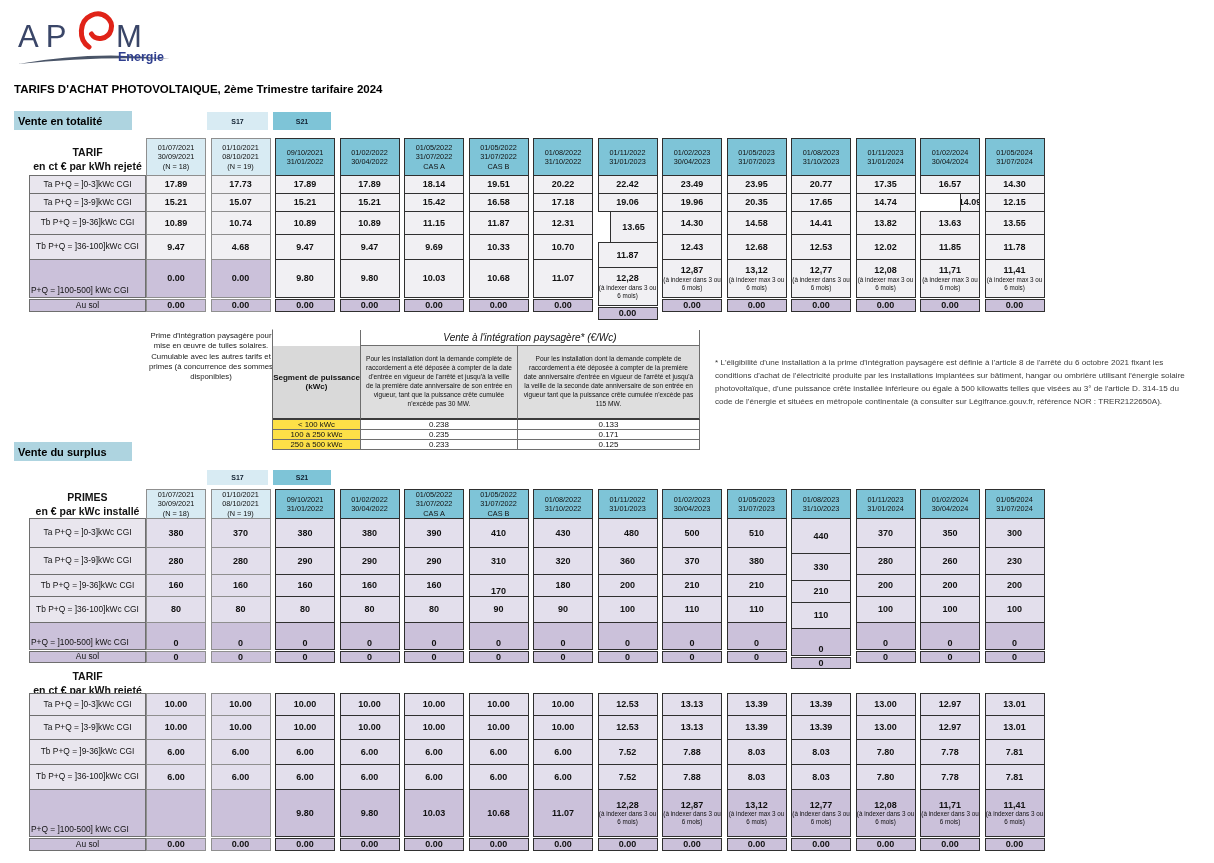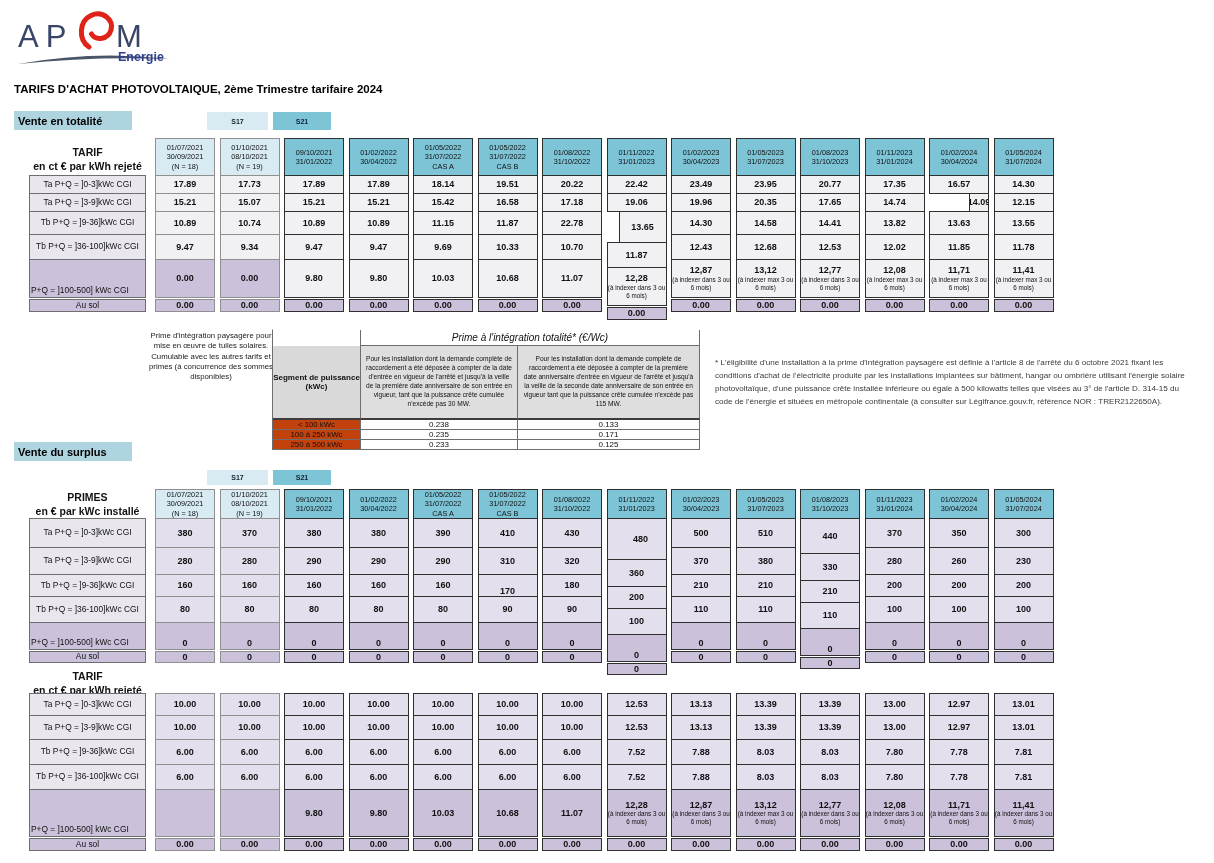--- a/index.html
+++ b/index.html
@@ -14,21 +14,21 @@
              font-weight:bold;font-size:11px;display:flex;align-items:center;padding-left:4px;
              box-sizing:border-box;color:#000;}
   
   .chip{position:absolute;display:flex;align-items:center;justify-content:center;
         font-size:7px;font-weight:bold;color:#102030;}
   .chip.pale{background:var(--pale);}
   .chip.teal{background:var(--teal);}
   
   .ttable{position:absolute;left:14px;display:flex;}
   .col{display:flex;flex-direction:column;}
-  .col.labels{width:117px;margin-right:9px;padding-left:15px;}
+  .col.labels{width:117px;padding-left:15px;}
   .col.vals{width:60px;margin-right:4.5px;--bc:#2f2f2f;}
   .col.vals.pale{--bc:#8f8f8f;}
   .hdr-space{box-sizing:border-box;}
   .tbl-title{font-weight:bold;font-size:10.5px;line-height:1.3;text-align:center;padding-top:2px;}
   #table-totalite .tbl-title{padding-top:8px;}
   .lbl{box-sizing:border-box;border:1px solid #6e6e6e;background:var(--labelbg);font-size:8.4px;
        display:flex;align-items:center;justify-content:center;text-align:center;line-height:1.1;
        margin-top:-1px;padding:1px 2px;}
   .lbl.purple{background:var(--purple);}
   .lbl.bottomleft{align-items:flex-end;justify-content:flex-start;text-align:left;padding:1px 1px 2px 1px;}
@@ -51,21 +51,21 @@
   .prime-table{position:absolute;left:272px;top:329px;width:427px;display:grid;
                grid-template-columns:88px 157px 182px;box-sizing:border-box;
                border-left:1px solid #6e6e6e;border-top:1px solid #fff;font-size:8px;}
   .pt-cell{box-sizing:border-box;border-right:1px solid #6e6e6e;border-bottom:1px solid #6e6e6e;
            display:flex;align-items:center;justify-content:center;text-align:center;background:#fff;}
   .pt-corner{height:16px;border-right:1px solid #6e6e6e;border-bottom:none;background:#fff;}
   .pt-title{grid-column:2/4;height:16px;font-style:italic;font-size:10px;border-bottom:1px solid #6e6e6e;}
   .pt-seg-hdr{height:74px;background:#d9d9d9;font-weight:bold;font-size:8px;border-bottom:2px solid #3c3c3c;}
   .pt-hdr{height:74px;background:#dedede;font-size:6.6px;line-height:1.35;padding:2px 5px;
           border-bottom:2px solid #3c3c3c;}
-  .pt-seg{height:10px;background:#c2410c;font-size:7.8px;}
+  .pt-seg{height:10px;background:#fde047;font-size:7.8px;}
   .pt-val{height:10px;background:#fff;font-size:8px;}
   .footnote{position:absolute;left:715px;top:356px;width:480px;font-size:8.1px;line-height:1.62;
             color:#3a3a3a;}
 </style>
 </head>
 <body>
 
 <div class="page" style="--teal: #7ec4d7; --pale: #d8ebf3; --section: #aed4e0; --labelbg: #e9e6ee; --plain: #f1f0f3; --lav: #e3dfec; --purple: #cbc1da; --brand_navy: #3a4668; --brand_red: #e02318; --brand_blue: #2f3f8f;">
 
   <div class="logo">
@@ -133,21 +133,21 @@
         <div class="cell plain" style="height: 19px;">
           <div class="num">17.73</div>
         </div>
         <div class="cell plain" style="height: 19px;">
           <div class="num">15.07</div>
         </div>
         <div class="cell plain" style="height: 24px;">
           <div class="num">10.74</div>
         </div>
         <div class="cell plain" style="height: 26px;">
-          <div class="num">9.34</div>
+          <div class="num">4.68</div>
         </div>
         <div class="cell purple" style="height: 39px;">
           <div class="num">0.00</div>
         </div>
         <div class="cell purple gap" style="height: 13px;">
           <div class="num">0.00</div>
         </div>
       </div>
       <div class="col vals teal">
         <div class="hdr-cell" style="height: 38px;">
@@ -252,21 +252,21 @@
           <div>01/08/2022</div>
           <div>31/10/2022</div>
         </div>
         <div class="cell plain" style="height: 19px;">
           <div class="num">20.22</div>
         </div>
         <div class="cell plain" style="height: 19px; text-align: center;">
           <div class="num">17.18</div>
         </div>
         <div class="cell plain" style="height: 24px;">
-          <div class="num">22.78</div>
+          <div class="num">12.31</div>
         </div>
         <div class="cell plain" style="height: 26px;">
           <div class="num">10.70</div>
         </div>
         <div class="cell plain" style="height: 39px;">
           <div class="num">11.07</div>
         </div>
         <div class="cell purple gap" style="height: 13px;">
           <div class="num">0.00</div>
         </div>
@@ -445,21 +445,21 @@
         <div class="cell purple gap" style="height: 13px;">
           <div class="num">0.00</div>
         </div>
       </div>
     </div>
 
   <div class="left-note">Prime d'intégration paysagère pour mise en œuvre de tuiles solaires. Cumulable avec les autres tarifs et primes (à concurrence des sommes disponibles)</div>
 
   <div class="prime-table">
     <div class="pt-cell pt-corner"></div>
-    <div class="pt-cell pt-title">Prime à l'intégration totalité* (€/Wc)</div>
+    <div class="pt-cell pt-title">Vente à l'intégration paysagère* (€/Wc)</div>
     <div class="pt-cell pt-seg-hdr">Segment de puissance (kWc)</div>
     <div class="pt-cell pt-hdr">Pour les installation dont la demande complète de raccordement a été déposée à compter de la date d'entrée en vigueur de l'arrêté et jusqu'à la veille de la première date anniversaire de son entrée en vigueur, tant que la puissance crête cumulée n'excède pas 30 MW.</div>
     <div class="pt-cell pt-hdr">Pour les installation dont la demande complète de raccordement a été déposée à compter de la première date anniversaire d'entrée en vigueur de l'arrêté et jusqu'à la veille de la seconde date anniversaire de son entrée en vigueur tant que la puissance crête cumulée n'excède pas 115 MW.</div>
     <div class="pt-cell pt-seg">&lt; 100 kWc</div>
     <div class="pt-cell pt-val">0.238</div>
     <div class="pt-cell pt-val">0.133</div>
     <div class="pt-cell pt-seg">100 à 250 kWc</div>
     <div class="pt-cell pt-val">0.235</div>
     <div class="pt-cell pt-val">0.171</div>
     <div class="pt-cell pt-seg">250 à 500 kWc</div>
@@ -658,21 +658,21 @@
         </div>
         <div class="cell purple gap" style="height: 12px;">
           <div class="num">0</div>
         </div>
       </div>
       <div class="col vals teal">
         <div class="hdr-cell" style="height: 30px;">
           <div>01/11/2022</div>
           <div>31/01/2023</div>
         </div>
-        <div class="cell lavender" style="height: 42px; padding-left: 8px;">
+        <div class="cell lavender" style="height: 30px; padding-left: 8px;">
           <div class="num">480</div>
         </div>
         <div class="cell lavender" style="height: 28px;">
           <div class="num">360</div>
         </div>
         <div class="cell lavender" style="height: 23px;">
           <div class="num">200</div>
         </div>
         <div class="cell lavender" style="height: 27px;">
           <div class="num">100</div>

